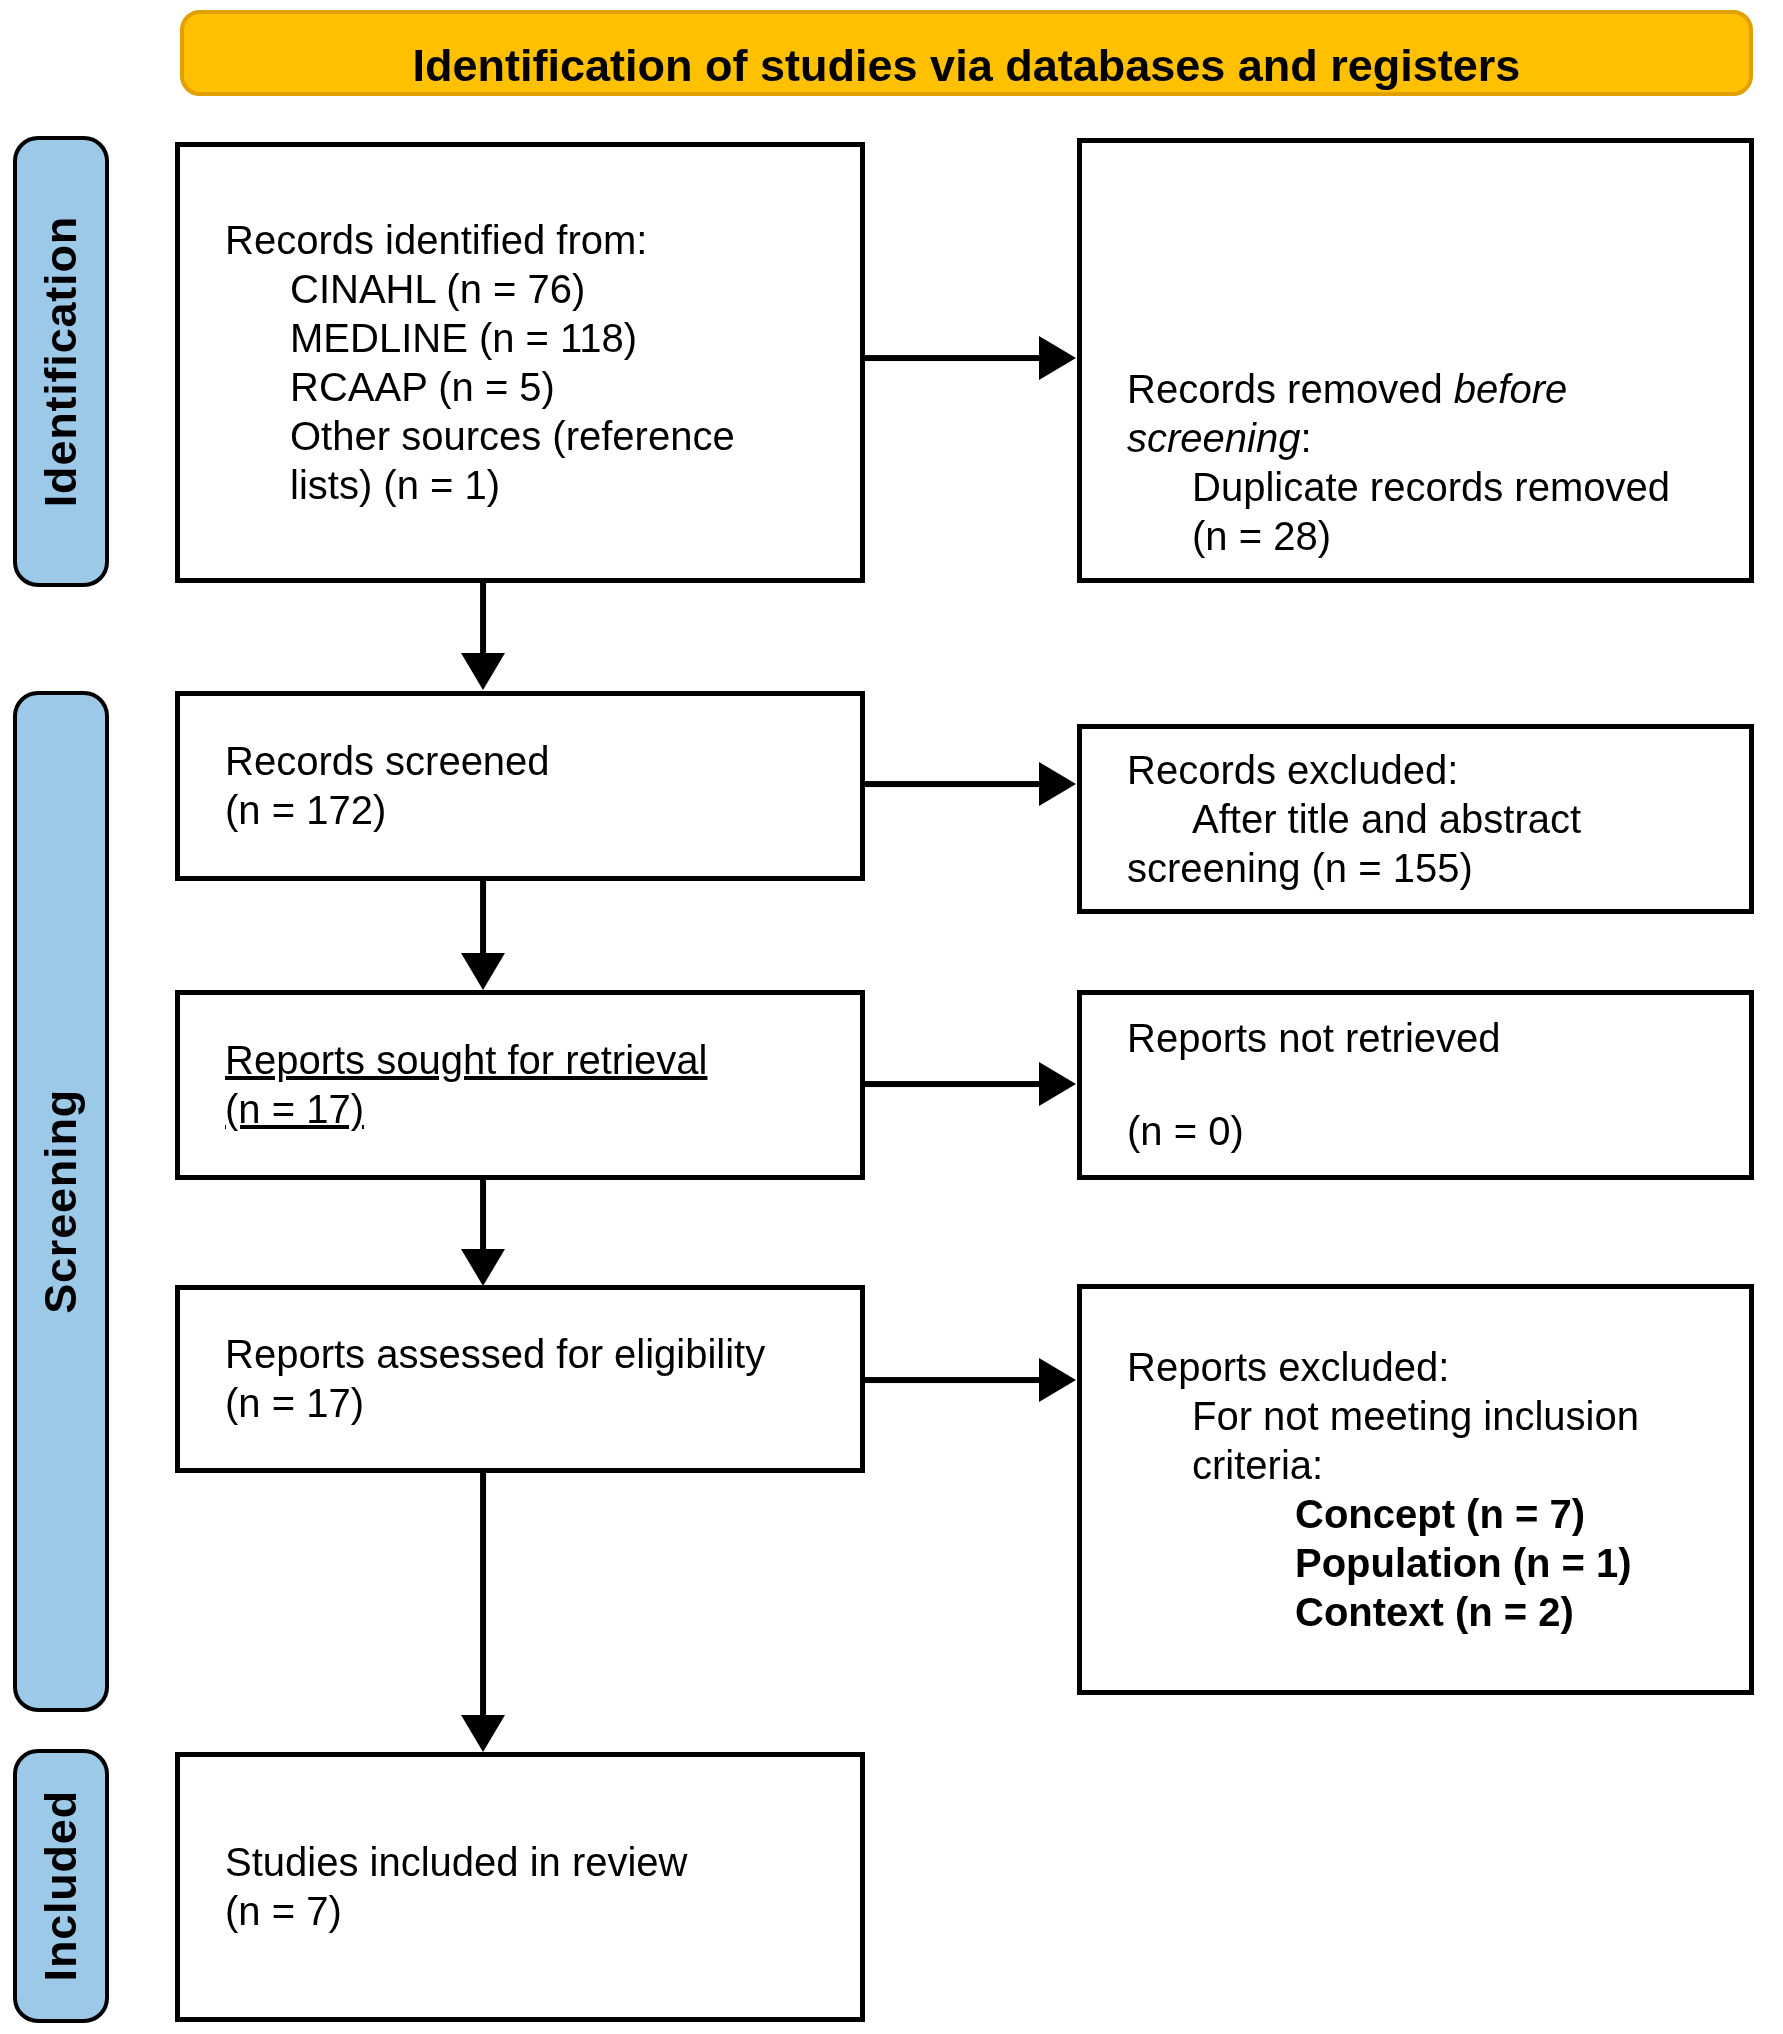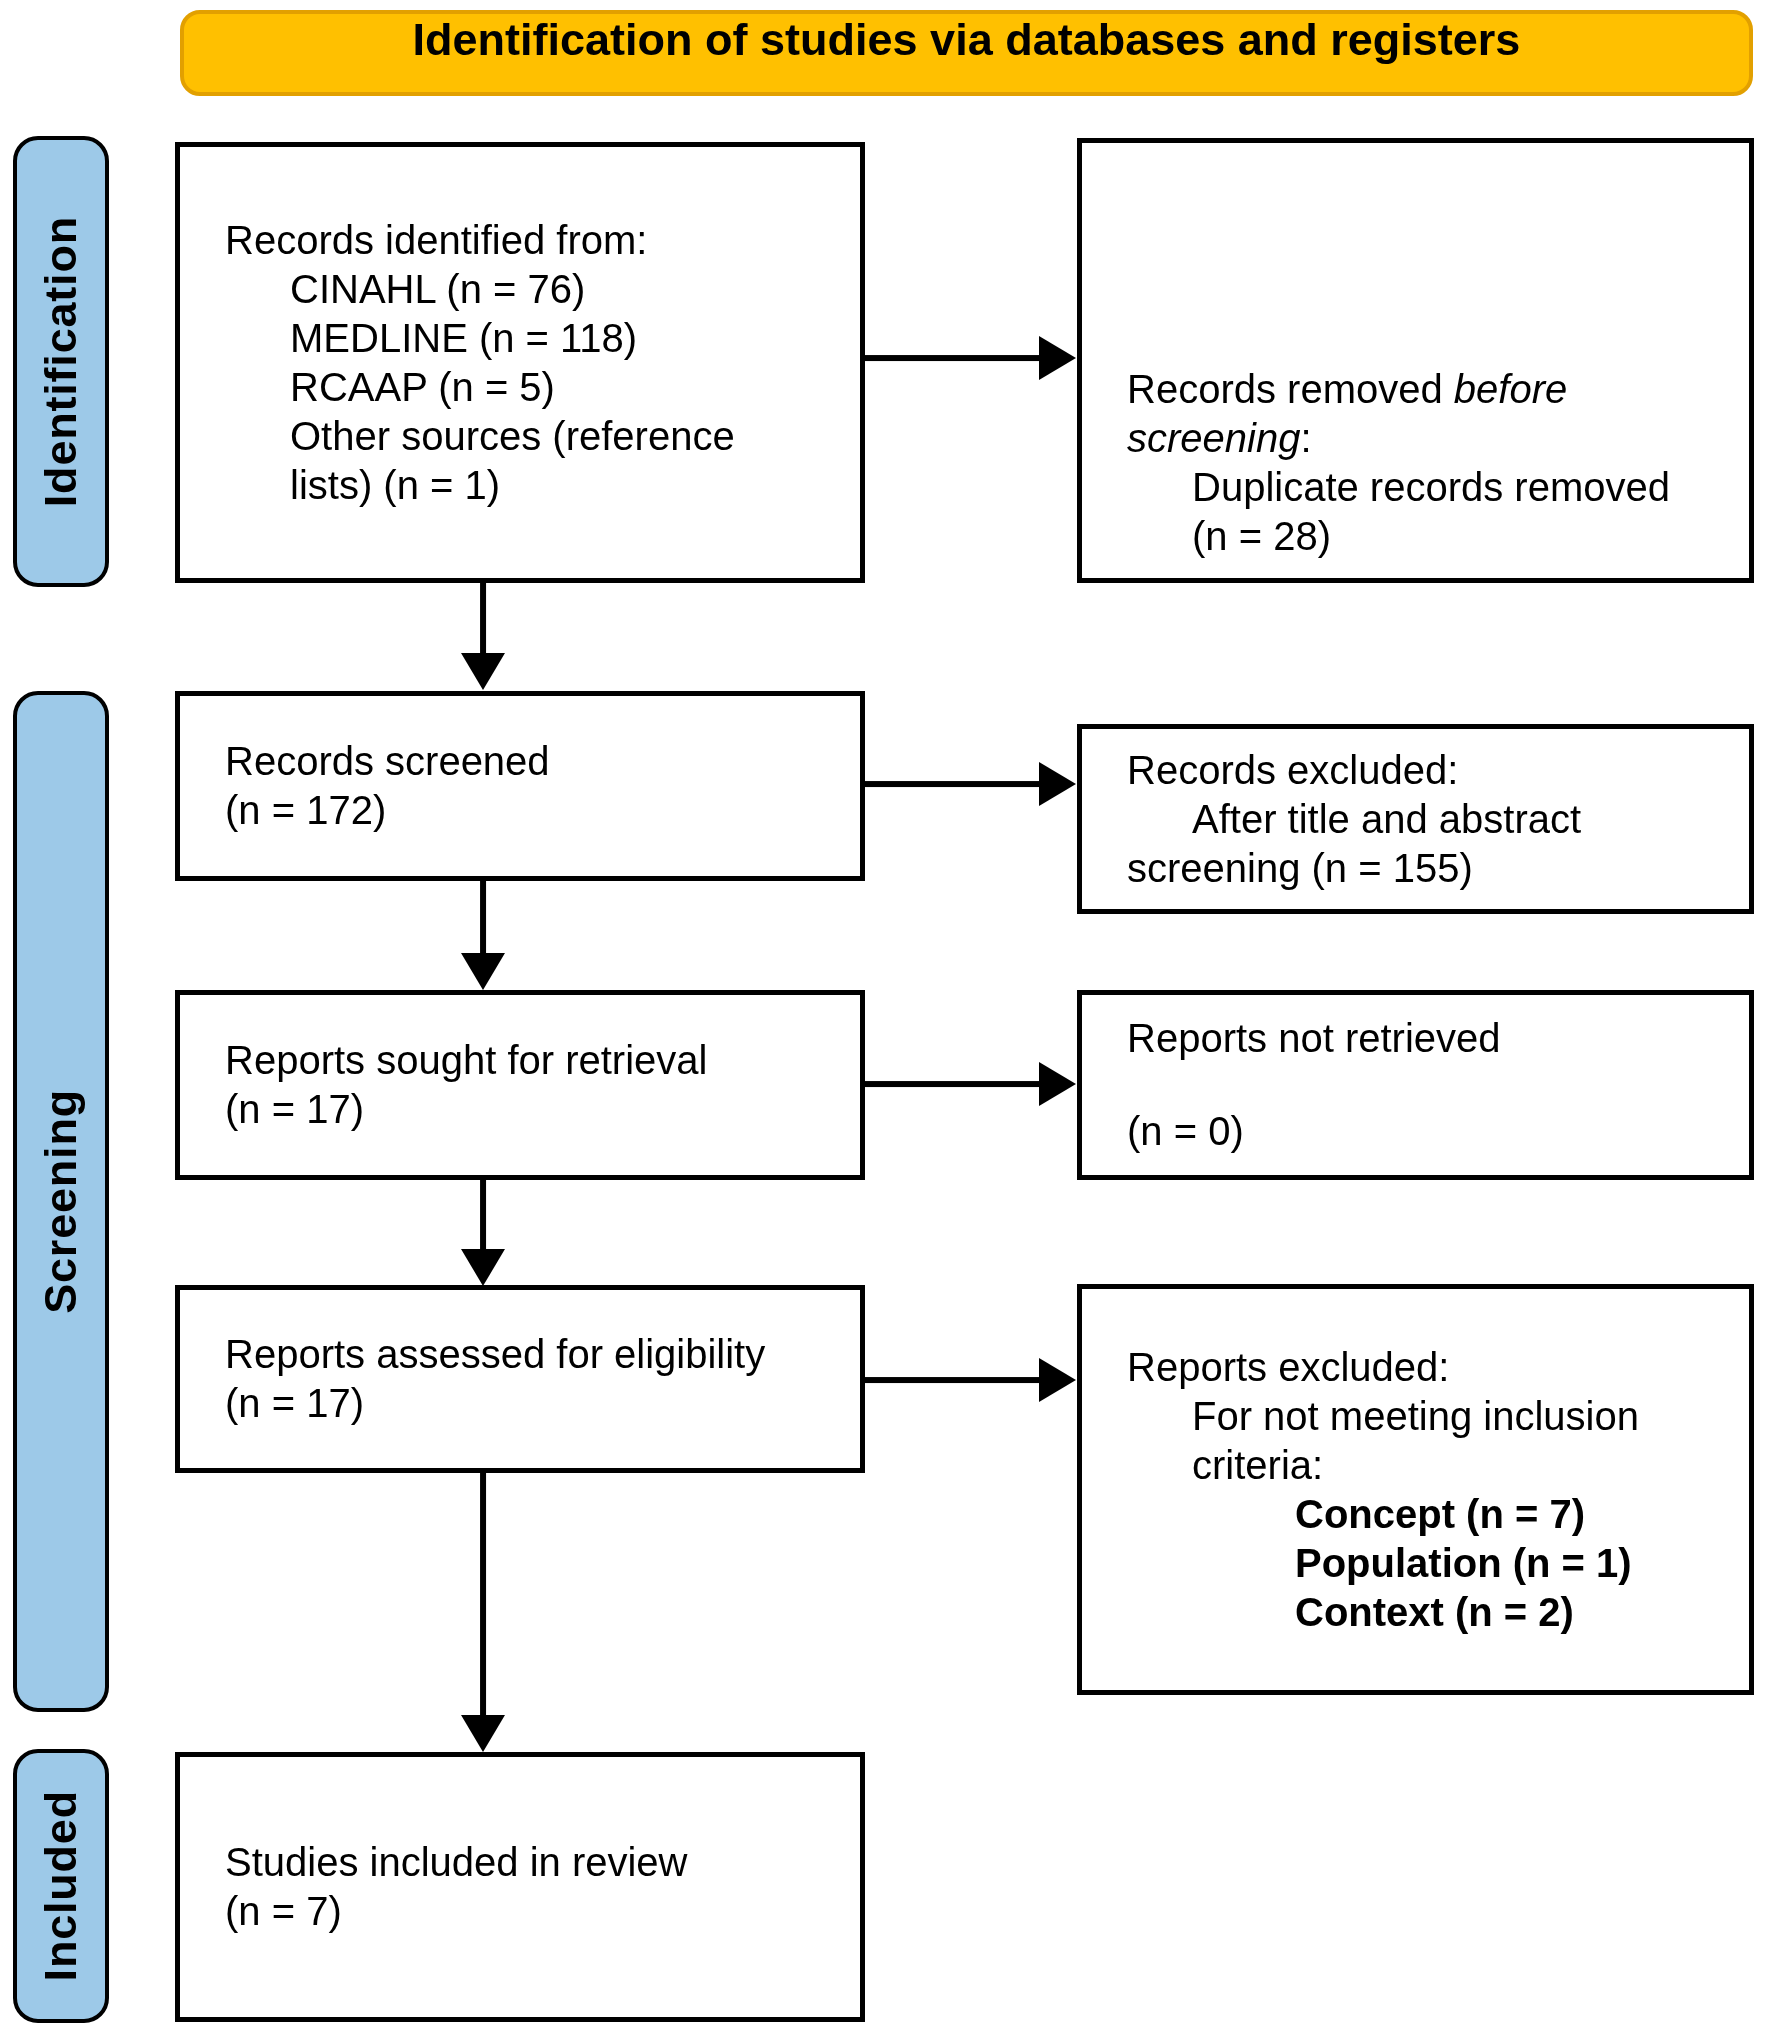--- a/index.html
+++ b/index.html
@@ -15,21 +15,21 @@
   }
 
   
   .banner {
     position: absolute;
     left: 180px; top: 10px;
     width: 1573px; height: 86px;
     background: #FFC000;
     border: 4.2px solid #E2A000;
     border-radius: 20px;
-    display: flex; align-items: flex-start; justify-content: center;
+    display: flex; align-items: flex-end; justify-content: center;
   }
   .banner-title { font-size: 45px; font-weight: bold; }
 
   
   .stage {
     position: absolute;
     left: 12.6px; width: 96px;
     background: #9DC9E8;
     border: 4.2px solid #000;
     border-radius: 25px;
@@ -57,21 +57,21 @@
   }
   .ln   { padding-left: 0; }
   .ind1 { padding-left: 65px; }
   .ind2 { padding-left: 168px; font-weight: bold; }
   .it   { font-style: italic; }
 
   #box-records-identified   { left: 175px;  top: 142px;  width: 690px; height: 441px; }
   #box-records-removed      { left: 1077px; top: 138px;  width: 677px; height: 445px; justify-content: flex-end; }
   #box-records-screened     { left: 175px;  top: 691px;  width: 690px; height: 190px; }
   #box-records-excluded     { left: 1077px; top: 691px;  width: 677px; height: 190px; margin-top: 33px; }
-  #box-reports-sought       { left: 175px;  top: 990px; width: 690px; height: 190px; }
+  #box-reports-sought       { left: 175px;  top: 990px; width: 690px; height: 190px; text-decoration: underline; }
   #box-reports-not-retrieved{ left: 1077px; top: 990px; width: 677px; height: 190px; gap: 44px; }
   #box-reports-assessed     { left: 175px;  top: 1285px; width: 690px; height: 188px; }
   #box-reports-excluded     { left: 1077px; top: 1284px; width: 677px; height: 411px; }
   #box-studies-included     { left: 175px;  top: 1752px; width: 690px; height: 270px; }
 
   
   .arrow { position: absolute; }
   .shaft-v {
     position: absolute; left: 50%; transform: translateX(-50%);
     top: 0; width: 5.9px; background: #000;

